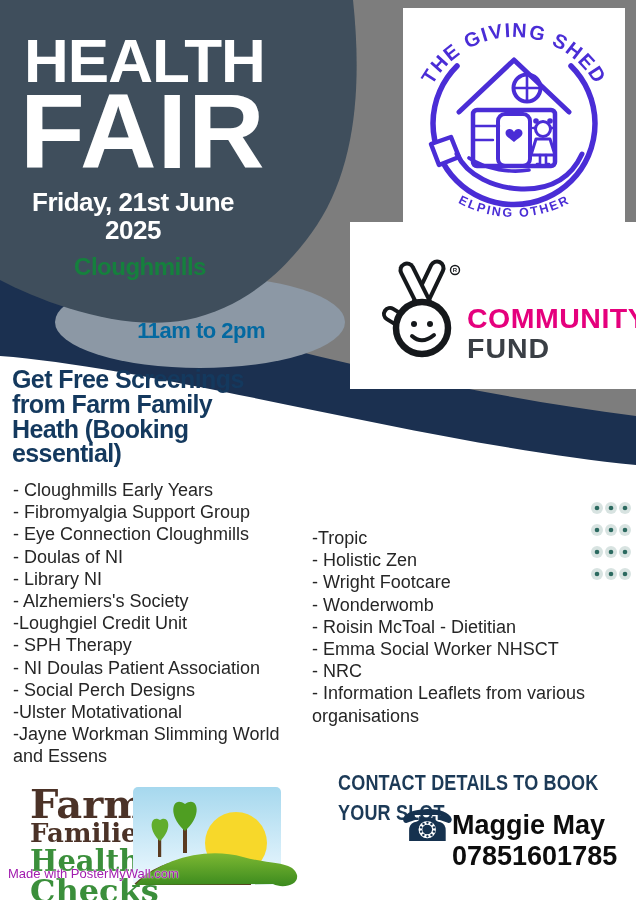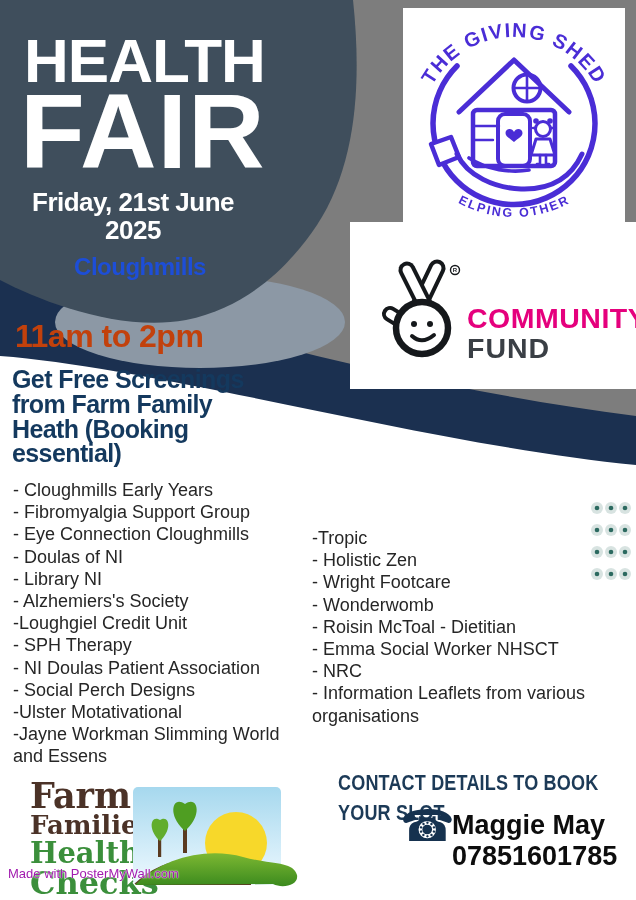--- a/index.html
+++ b/index.html
@@ -7,39 +7,39 @@
     position:relative;width:636px;height:900px;margin:0 auto;
     background:#ffffff;overflow:hidden;
     font-family:"Liberation Sans","DejaVu Sans",sans-serif;
   }
   .abs{position:absolute;}
   #bg-svg{position:absolute;left:0;top:0;}
   
   .title-line1{left:24px;top:30px;width:300px;font-size:62px;font-weight:800;color:#fff;letter-spacing:-1px;line-height:1;}
   .title-line2{left:20px;top:84px;width:330px;font-size:106px;font-weight:800;color:#fff;letter-spacing:1px;line-height:0.9;}
   .date-block{left:10px;top:188px;width:246px;text-align:center;color:#fff;font-weight:800;font-size:26px;line-height:28px;letter-spacing:-0.5px;}
-  .venue-block{left:20px;top:253px;width:240px;text-align:center;color:#1d4ed8;font-weight:800;font-size:24px;line-height:27px;letter-spacing:-0.5px;}
-  .time-text{left:15px;top:318px;width:250px;text-align:left;color:#c2410c;font-weight:800;font-size:32px;letter-spacing:-0.5px;}
+  .venue-block{left:20px;top:253px;width:240px;text-align:center;color:#15803d;font-weight:800;font-size:24px;line-height:27px;letter-spacing:-0.5px;}
+  .time-text{left:15px;top:318px;width:250px;text-align:right;color:#0369a1;font-weight:800;font-size:22px;letter-spacing:-0.5px;}
   
   .screen-head{left:12px;top:367px;width:330px;color:#14395e;font-weight:800;font-size:25px;line-height:24.8px;letter-spacing:-0.6px;}
   
   .list{font-size:18px;line-height:22.2px;color:#262626;}
   .list-left{left:13px;top:479px;width:300px;}
   .list-right{left:312px;top:527px;width:308px;}
   
   .contact-head{left:338px;top:768px;width:360px;color:#1c3a57;font-weight:800;font-size:22px;line-height:30px;letter-spacing:0.2px;transform:scaleX(0.82);transform-origin:left top;}
   .phone-icon{left:400px;top:804px;font-size:44px;color:#16324f;font-family:"DejaVu Sans",sans-serif;line-height:1;}
   .contact-person{left:452px;top:810px;width:220px;color:#0d0d0d;font-weight:800;font-size:27px;line-height:31px;}
   
   .logo-box{background:#fff;}
   .gs-box{left:403px;top:8px;width:222px;height:218px;}
   .cf-box{left:350px;top:222px;width:283px;height:167px;padding-left:27px;}
   
   .ff-text{left:30px;top:779px;width:120px;font-family:"DejaVu Serif","Liberation Serif",serif;font-weight:700;}
-  .ff-l1{font-size:35px;line-height:33px;color:#4b3227;}
+  .ff-l1{font-size:40px;line-height:33px;color:#4b3227;margin-top:8px;}
   .ff-l2{font-size:26px;line-height:27px;color:#4b3227;}
   .ff-l3{font-size:29px;line-height:29px;color:#3b8f3b;}
   .ff-l4{font-size:32px;line-height:31px;color:#3b8f3b;}
   .ff-art{left:133px;top:787px;}
   .watermark{left:8px;top:866px;font-size:13px;color:#a21caf;text-shadow:0 0 2px rgba(255,255,255,0.95),0 0 1px #fff;}
 </style>
 </head>
 <body>
 
 <div id="poster">

